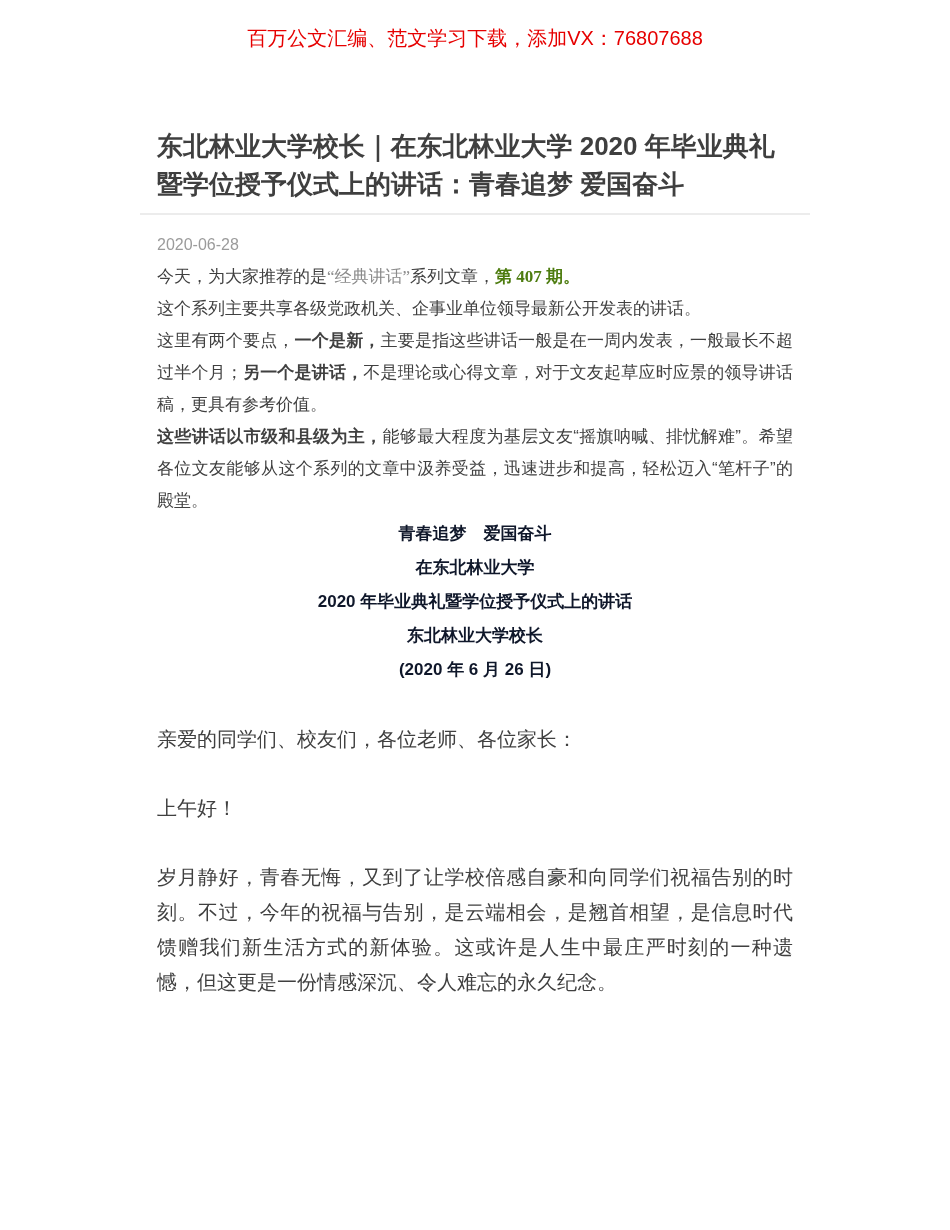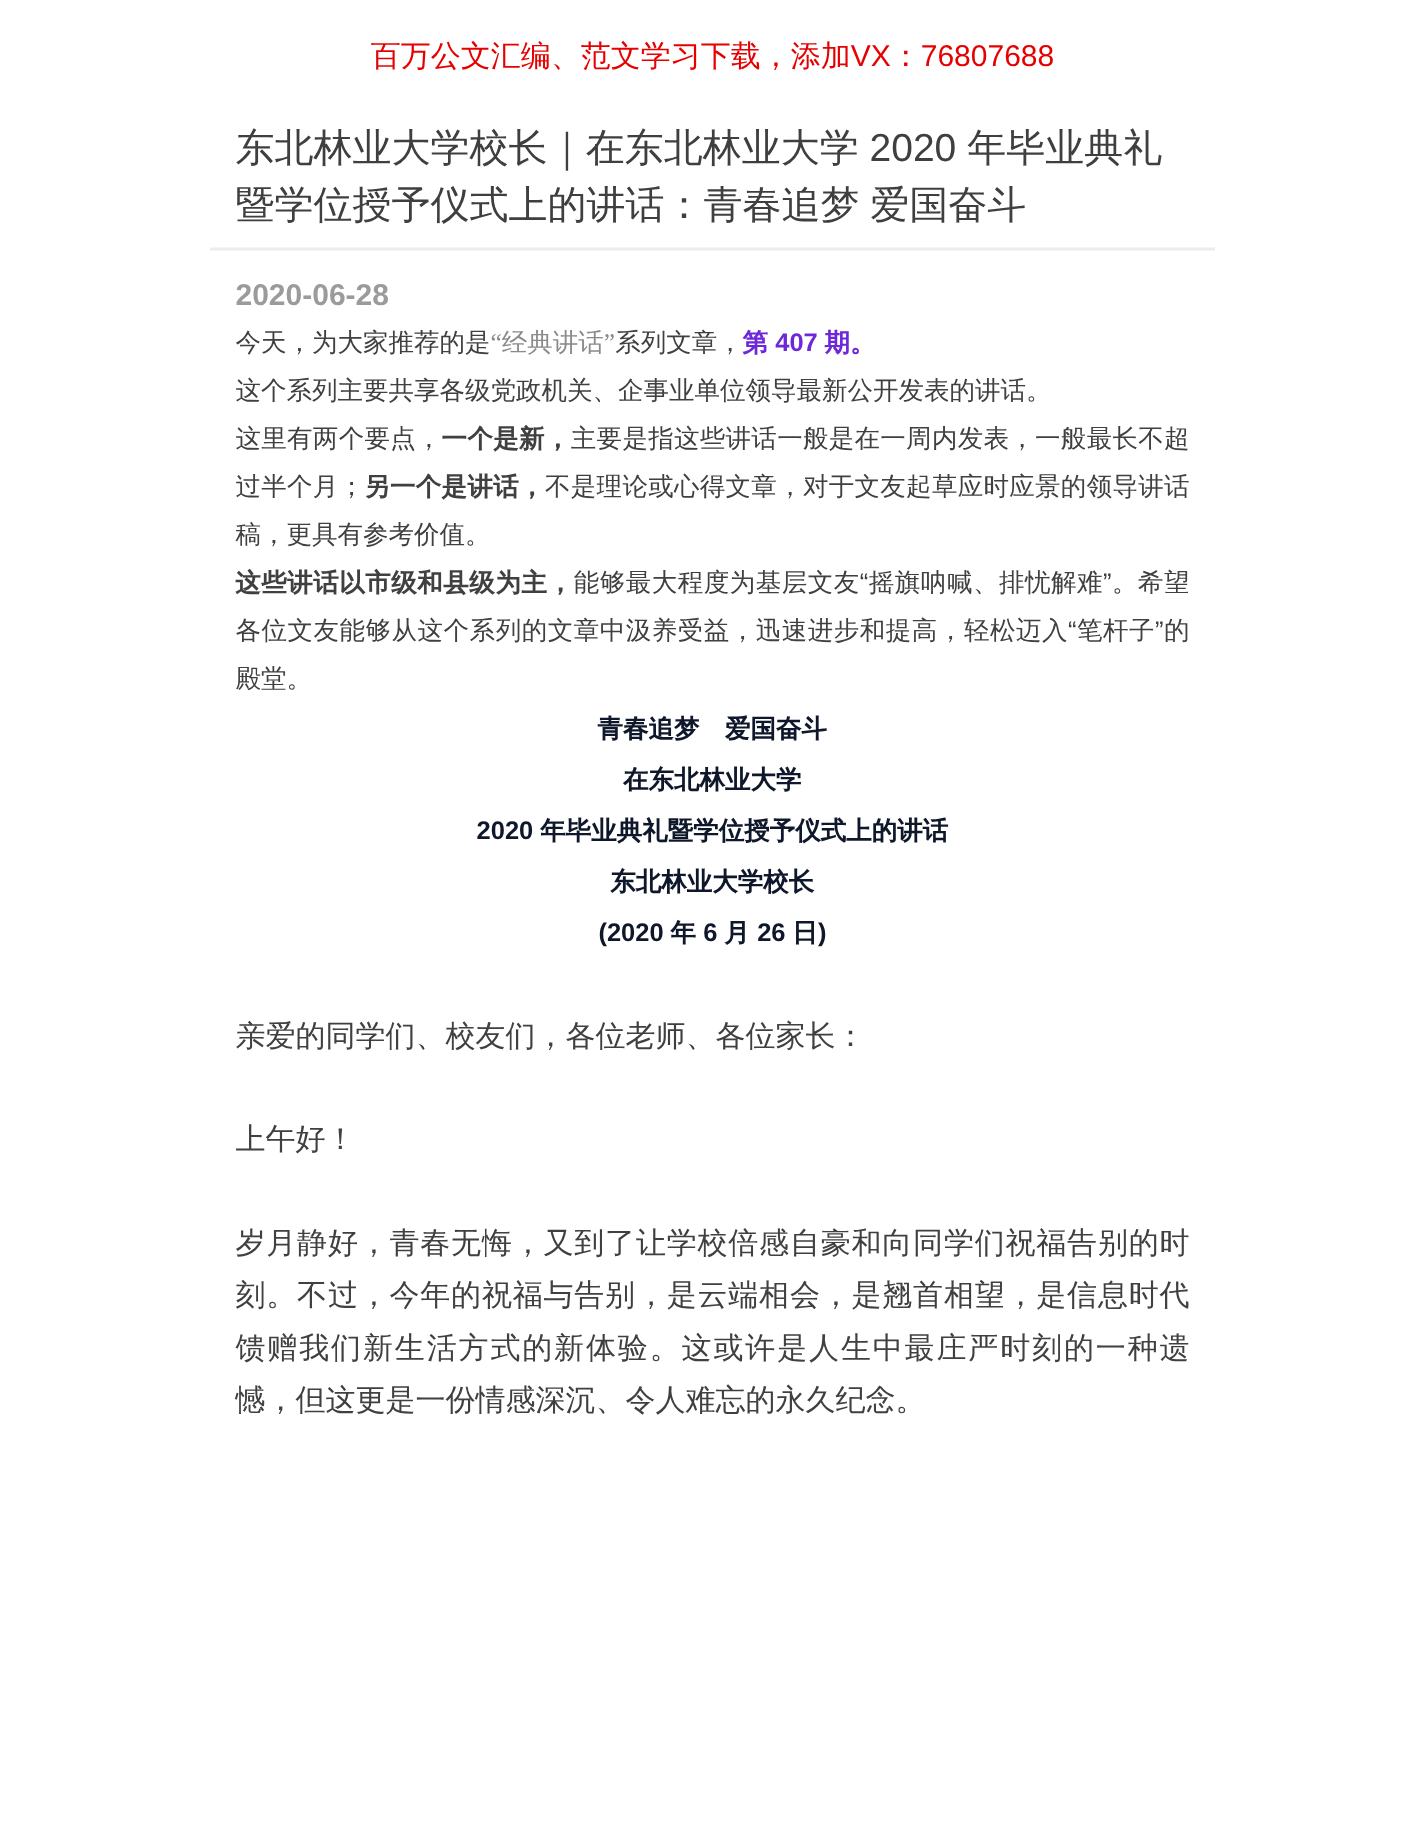--- a/index.html
+++ b/index.html
@@ -16,55 +16,55 @@
     text-align: center;
     color: #e60000;
     font-size: 20px;
     line-height: 25px;
   }
   .article {
     width: 670px;
     margin: 0 auto;
   }
   .title {
-    margin: 28px 17px 0;
+    margin: 76px 17px 0;
     font-size: 26px;
     line-height: 38px;
-    font-weight: 400;
+    font-weight: 700;
     color: #3f3f3f;
   }
   .divider {
     height: 2px;
     background: #ececec;
     margin-top: 10px;
   }
   .date {
     margin: 17px 17px 0;
-    font-size: 20px;
+    font-size: 16px;
     line-height: 26px;
     color: #9b9b9b;
-    font-weight: bold;
   }
   .intro {
     margin: 3px 17px 0;
     font-size: 17px;
     line-height: 32px;
     color: #404040;
     text-align: justify;
   }
   .intro p { margin: 0; }
   .bold { font-weight: 700; }
   .q {
     color: #8a8a8a;
     font-family: "Liberation Serif", serif;
     margin-top: 46px;
   }
   .red-bold {
-    color: #6d28d9;
+    color: #4d7c0f;
     font-weight: 700;
+    font-family: Liberation Serif, serif;
   }
   .speech-heading {
     margin: 0 17px;
     text-align: center;
     font-size: 17px;
     font-weight: 700;
     color: #0f172a;
     line-height: 34px;
   }
   .speech {

